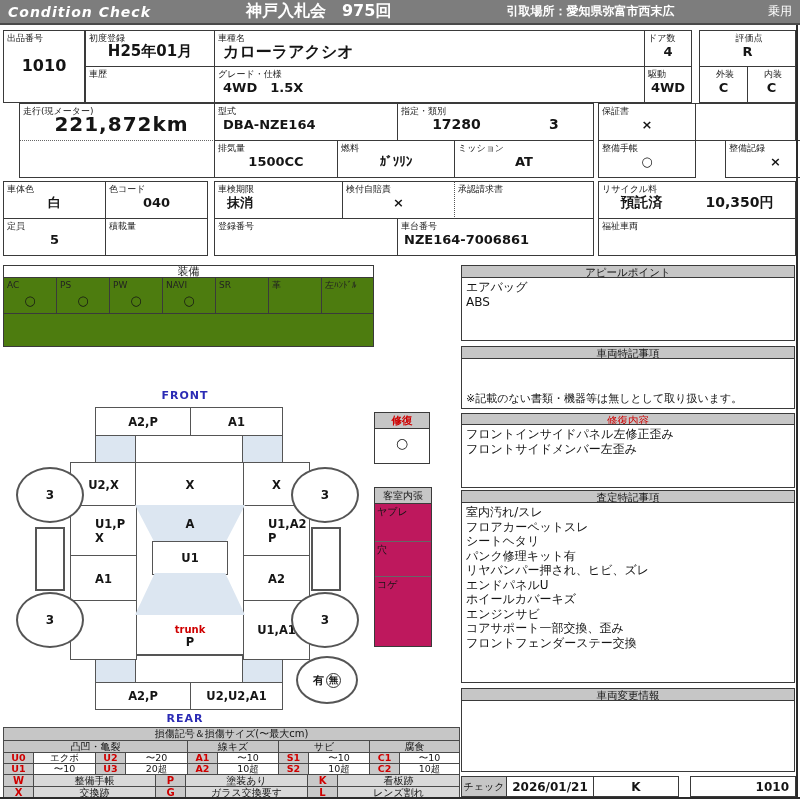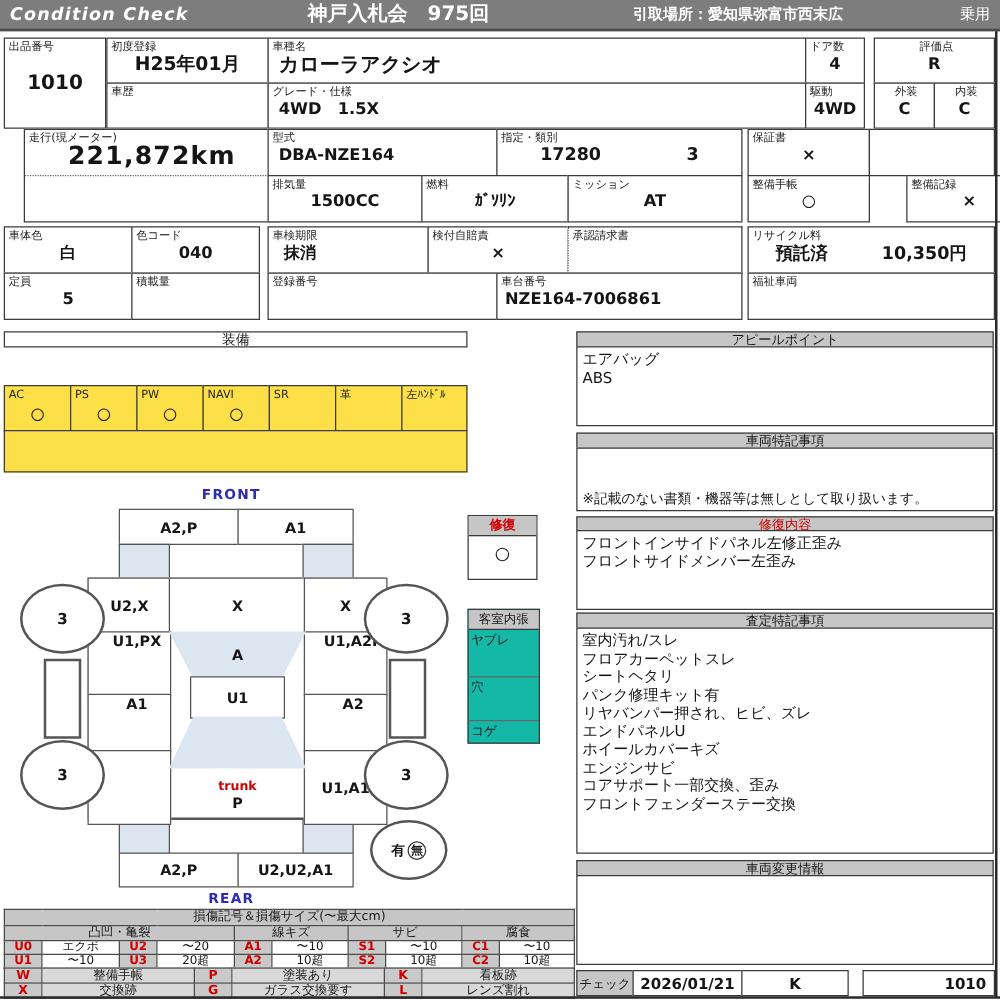--- a/index.html
+++ b/index.html
@@ -19,25 +19,25 @@
 .v15{font-size:15px;}.v16{font-size:16px;}.v20{font-size:20px;letter-spacing:1px;}
 .flexv{display:flex;justify-content:space-around;font-weight:bold;font-size:14px;}
 .mileline{border-bottom:1px dotted #666;height:37px;}
 
 .shdr{position:absolute;background:#c6c6c6;border:1px solid #3a3a3a;font-size:10.5px;line-height:12px;text-align:center;font-weight:normal;}
 .sbox{position:absolute;border:1px solid #3a3a3a;background:#fff;font-size:12px;line-height:14.5px;padding:2px 4px;}
 .red{color:#cf0000;}
 .notebottom{position:absolute;left:4px;bottom:2px;font-size:11px;white-space:nowrap;}
 
 .eq-h{position:absolute;border:1px solid #3a3a3a;background:#fff;text-align:center;font-size:11px;line-height:12px;}
-.eq-cell{position:absolute;border:1px solid #3a3a3a;background:#fde047;margin-top:31px;}
+.eq-cell{position:absolute;border:1px solid #3a3a3a;background:#4d7c0f;}
 .eq-val{display:block;text-align:center;font-size:13px;font-weight:bold;margin-top:3px;}
 
 .dcell{position:absolute;border:1px solid #555;background:#fff;display:flex;align-items:center;justify-content:center;font-weight:bold;font-size:11.5px;white-space:nowrap;}
-.dcol{flex-direction:row;align-items:flex-start;justify-content:center;padding-left:12px;}
+.dcol{flex-direction:column;align-items:flex-start;justify-content:center;padding-left:24px;}
 .blue{background:#dce6f1;}
 .trap{position:absolute;background:#dce6f1;display:flex;align-items:center;justify-content:center;font-weight:bold;font-size:11.5px;}
 .wheel{position:absolute;border:2px solid #555;border-radius:50%;background:#fff;display:flex;align-items:center;justify-content:center;font-weight:bold;font-size:12px;z-index:3;}
 .dirlbl{position:absolute;color:#2b2bb5;font-weight:bold;font-size:11px;letter-spacing:1px;text-align:center;}
 .circ{border:1.5px solid #333;border-radius:50%;width:15px;height:15px;display:inline-flex;align-items:center;justify-content:center;margin-left:2px;font-size:9.5px;font-weight:bold;}
 .minibox-h{background:#c6c6c6;border-bottom:1px solid #3a3a3a;text-align:center;font-size:10.5px;line-height:15px;}
 .minirow{border-top:1px solid #666;font-size:10px;padding:1px 0 0 2px;}
 
 table{border-collapse:collapse;table-layout:fixed;position:absolute;background:#fff;}
 td{border:1px solid #4a4a4a;text-align:center;overflow:hidden;white-space:nowrap;}
@@ -308,21 +308,21 @@
 <div class="wheel" style="left:296px;top:656px;width:62px;height:48px;font-size:11px;z-index:4">
   <span>有</span>
   <span class="circ">無</span>
 </div>
 
 <div class="abs" style="left:374px;top:412px;width:56px;height:52px;border:1px solid #3a3a3a;background:#fff">
   <div class="minibox-h red" style="font-weight:bold">修復</div>
   <div style="text-align:center;font-size:14px;font-weight:bold;margin-top:6px">○</div>
 </div>
 
-<div class="abs" style="left:374px;top:487px;width:58px;height:108px;border:1px solid #3a3a3a;background:#14b8a6">
+<div class="abs" style="left:374px;top:487px;width:58px;height:160px;border:1px solid #3a3a3a;background:#be185d">
   <div class="minibox-h" style="font-size:10px">客室内張</div>
   <div class="minirow" style="height:37px;border-top:none">ヤブレ</div>
   <div class="minirow" style="height:35px">穴</div>
   <div class="minirow" style="height:38px">コゲ</div>
 </div>
 
 <table style="left:3px;top:727px;width:456px">
   <colgroup>
       <col style="width:30px">
       <col style="width:62px">

